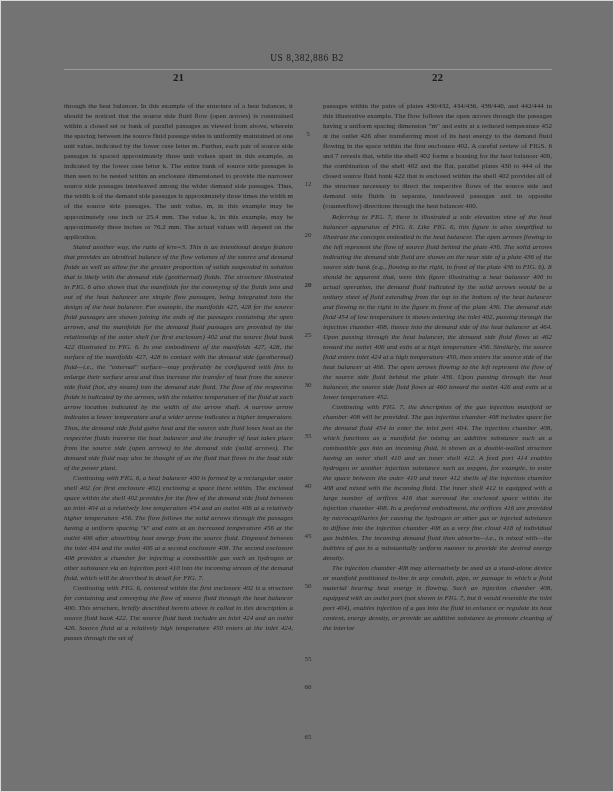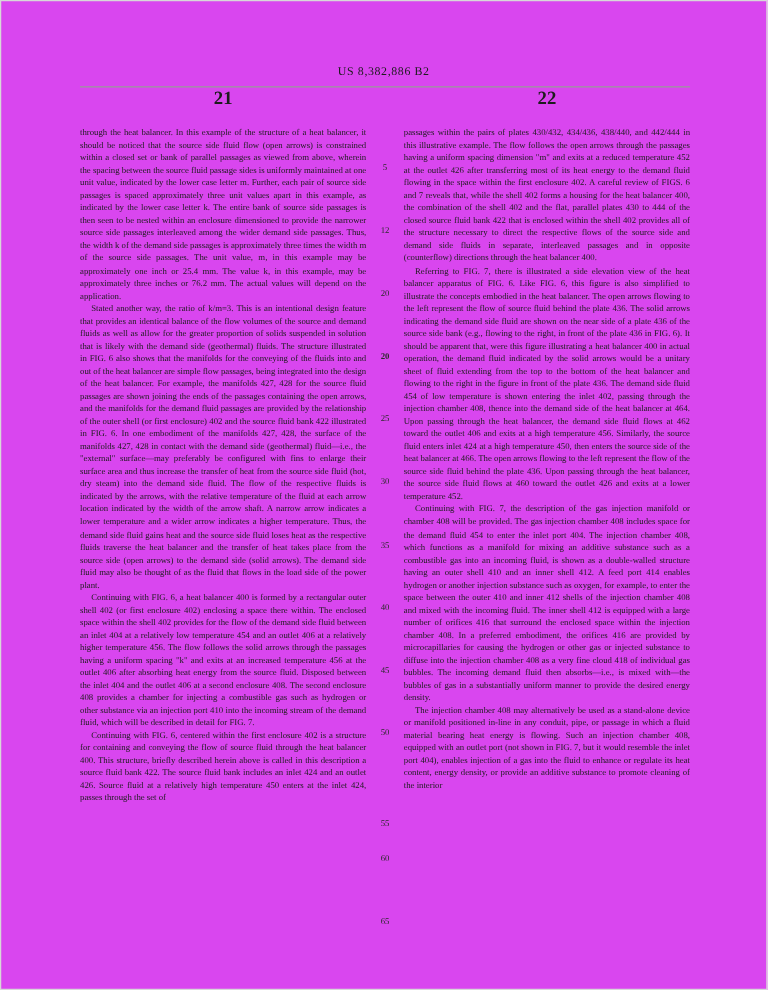--- a/index.html
+++ b/index.html
@@ -1,20 +1,20 @@
 <!DOCTYPE html>
 <html><head>
 <meta charset="utf-8">
 <style>
   html, body { margin: 0; padding: 0; background: #ffffff; }
   .page {
     position: relative;
     width: 614px;
     height: 792px;
-    background: #d946ef;
+    background: #737373;
     box-sizing: border-box;
     border: 1px solid #d8d8d8;
     overflow: hidden;
     font-family: "Liberation Serif", "DejaVu Serif", serif;
     color: #1c1c1c;
   }
   .patent-number {
     position: absolute;
     top: 52px;
     left: 0;
@@ -35,40 +35,40 @@
     position: absolute;
     top: 70px;
     left: 63px;
     width: 488px;
     display: flex;
   }
   .col-numbers .colnum {
     width: 229px;
     text-align: center;
     font-weight: bold;
-    font-size: 15px;
+    font-size: 11px;
   }
   .col-numbers .gutter-spacer { width: 30px; }
   .text-body {
     position: absolute;
     top: 88px;
     left: 63px;
     width: 488px;
     display: flex;
   }
   .column {
     width: 229px;
     font-size: 7px;
     line-height: 10.05px;
     text-align: justify;
     text-justify: inter-word;
     margin-top: 12px;
   }
   .column p { margin: 0; }
-  .column p.indent { text-indent: 9px; }
+  .column p.indent { text-indent: 9px; font-style: italic; }
   .gutter {
     position: relative;
     width: 30px;
     flex-shrink: 0;
   }
   .ln {
     position: absolute;
     left: 0;
     width: 100%;
     text-align: center;

